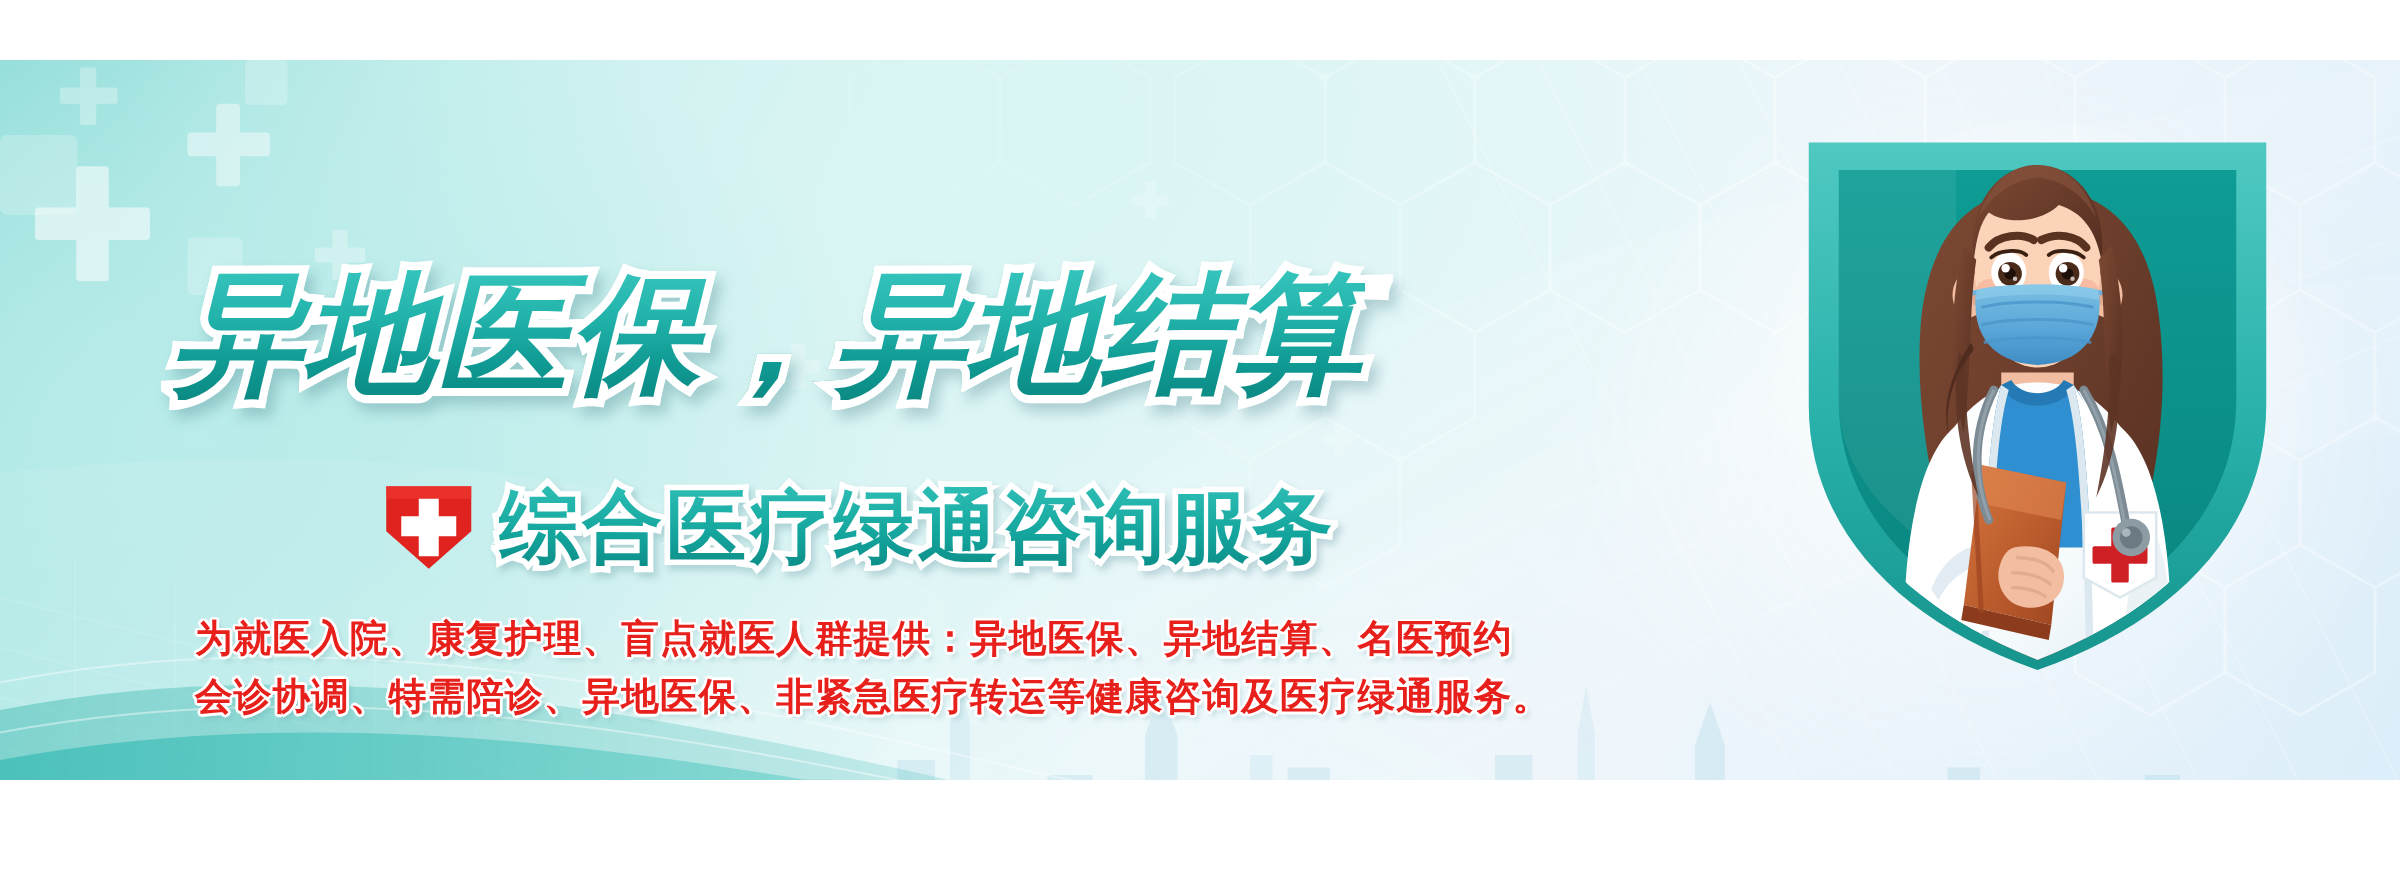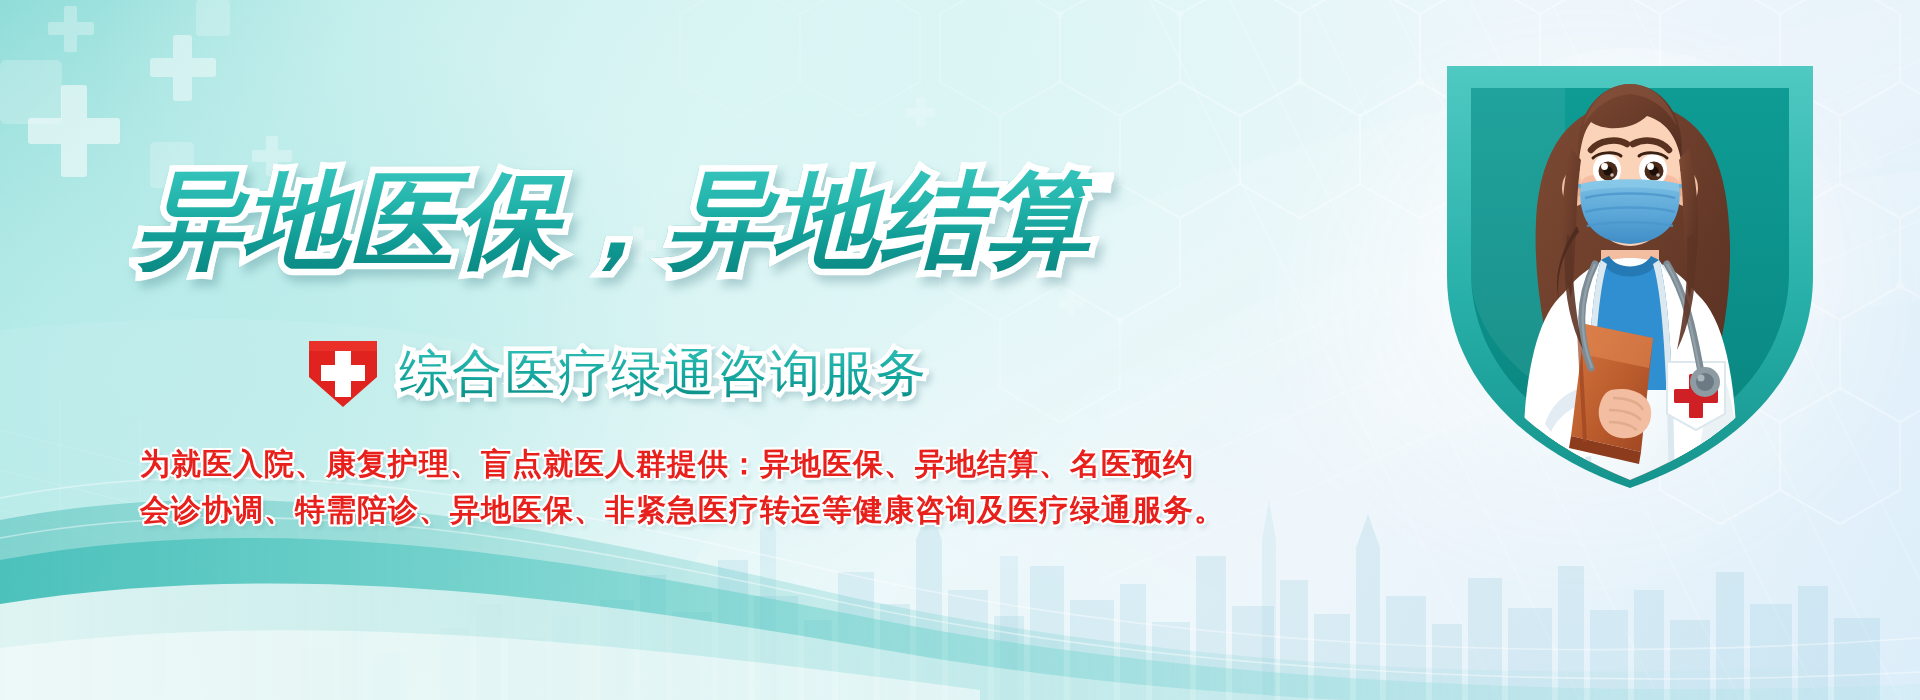--- a/index.html
+++ b/index.html
@@ -1,25 +1,26 @@
 <!DOCTYPE html>
 <html><head>
 <meta charset="utf-8">
 <style>
   html,body{margin:0;padding:0;}
   body{
     width:1920px;height:700px;overflow:hidden;
     font-family:"Liberation Sans","DejaVu Sans",sans-serif;
   }
   .banner{
-    position:relative;width:1920px;height:700px;overflow:hidden;
+    position:relative;width:1920px;height:576px;overflow:hidden;
     background:
       radial-gradient(ellipse 900px 620px at 8% 52%, #b9ecea 0%, rgba(185,236,234,0) 62%),
       radial-gradient(ellipse 1100px 700px at 42% 14%, #d9f5f4 0%, rgba(217,245,244,0) 65%),
       linear-gradient(118deg,#8fdcd8 0%,#b9ebe8 16%,#d8f3f2 34%,#eaf7fa 52%,#eef6fb 70%,#e6f2fa 86%,#dceefa 100%);
+    margin-top: 48px;
   }
 
   
   .bg-layer{position:absolute;inset:0;pointer-events:none;}
 
   .hexnet{opacity:.5;}
   .grid-lines{opacity:.42;}
   .crosses{opacity:1;}
   .swoosh{opacity:.85;}
   .skyline{opacity:.55;}
@@ -51,34 +52,34 @@
   }
   .title-fill{z-index:2;}
 
   .subtitle-row{
     position:absolute;left:305px;top:337px;
     display:flex;align-items:center;gap:18px;z-index:3;
   }
   .cross-logo{position:relative;width:76px;height:72px;flex:0 0 auto;}
   .sub-text-wrap{position:relative;}
   .sub-text, .sub-text-outline{
-    font-size:50px;font-weight:normal;letter-spacing:3px;white-space:nowrap;line-height:1;
+    font-size:64px;font-weight:bold;letter-spacing:3px;white-space:nowrap;line-height:1;
   }
   .sub-text-outline{
     color:#ffffff;-webkit-text-stroke:9px #ffffff;paint-order:stroke fill;
     filter:drop-shadow(3px 4px 3px rgba(60,120,130,.26));
   }
   .sub-text{
     position:absolute;left:0;top:0;
     background:linear-gradient(180deg,#2dbdb4 0%,#13a59d 60%,#0d8f89 100%);
     -webkit-background-clip:text;background-clip:text;color:transparent;
   }
 
   .desc{
-    position:absolute;left:140px;top:441px;z-index:3;
+    position:absolute;left:156px;top:441px;z-index:3;
     font-size:30px;font-weight:bold;line-height:1.52;letter-spacing:1px;
     color:#e8201c;
     text-shadow:
        1.6px 1.6px 0 #ffffff, -1.6px 1.6px 0 #ffffff,
        1.6px -1.6px 0 #ffffff, -1.6px -1.6px 0 #ffffff,
        0 2.2px 0 #ffffff, 0 -2.2px 0 #ffffff,
        2.2px 0 0 #ffffff, -2.2px 0 0 #ffffff,
        3px 4px 4px rgba(70,130,140,.26);
     white-space:nowrap;
   }

